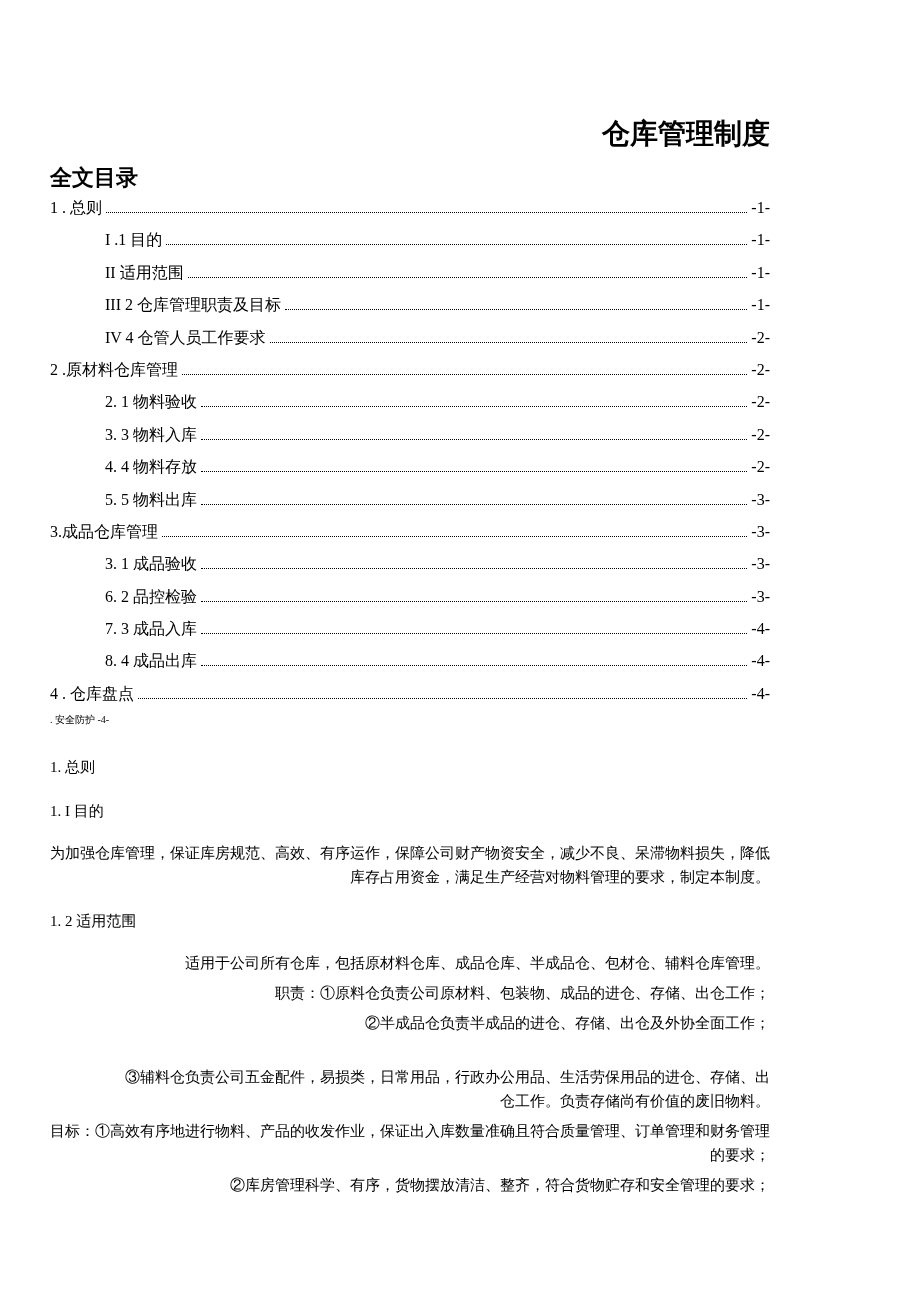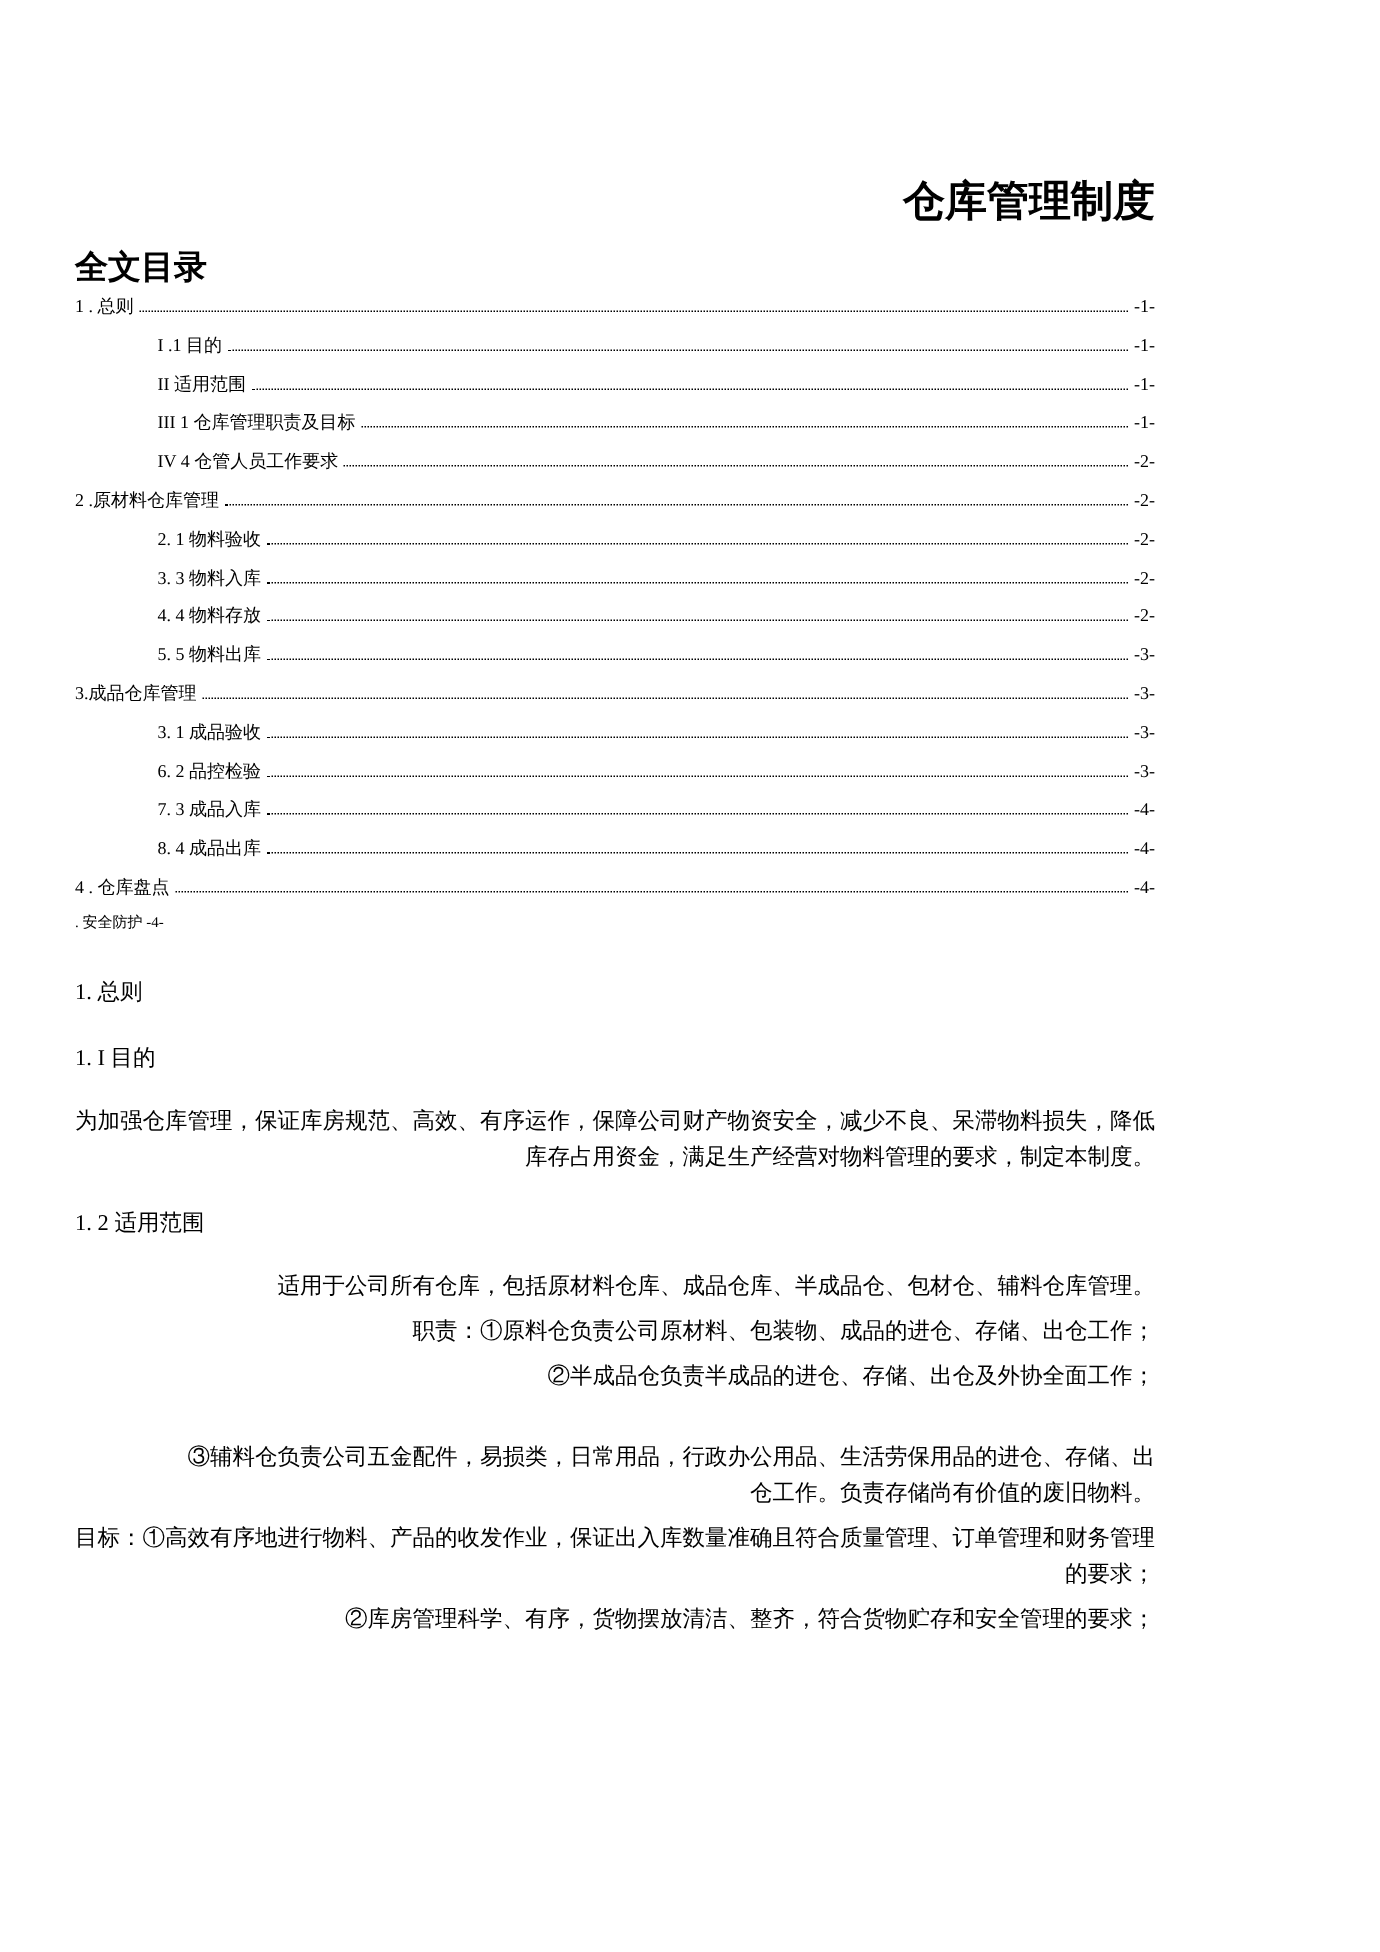--- a/index.html
+++ b/index.html
@@ -22,21 +22,21 @@
     margin-bottom: 10px;
     font-family: "SimHei", "黑体", sans-serif;
   }
   .toc-heading {
     font-size: 22px;
     font-weight: bold;
     margin: 4px 0 2px 0;
     font-family: "SimHei", "黑体", sans-serif;
   }
   .toc {
-    font-size: 12px;
+    font-size: 16px;
     line-height: 1.65;
   }
   .toc-row {
     display: flex;
     align-items: baseline;
     white-space: nowrap;
     margin-bottom: 6px;
   }
   .toc-row.top-level { padding-left: 0; }
   .toc-row.sub-level { padding-left: 55px; }
@@ -94,21 +94,21 @@
         <span class="toc-label">I   .1 目的</span>
         <span class="toc-dots"></span>
         <span class="toc-page">-1-</span>
       </div>
       <div class="toc-row sub-level">
         <span class="toc-label">II      适用范围 </span>
         <span class="toc-dots"></span>
         <span class="toc-page">-1-</span>
       </div>
       <div class="toc-row sub-level">
-        <span class="toc-label">III  1 仓库管理职责及目标 </span>
+        <span class="toc-label">III  2 仓库管理职责及目标 </span>
         <span class="toc-dots"></span>
         <span class="toc-page">-1-</span>
       </div>
       <div class="toc-row sub-level">
         <span class="toc-label">IV  4 仓管人员工作要求 </span>
         <span class="toc-dots"></span>
         <span class="toc-page">-2-</span>
       </div>
       <div class="toc-row top-level">
         <span class="toc-label">2   .原材料仓库管理</span>

